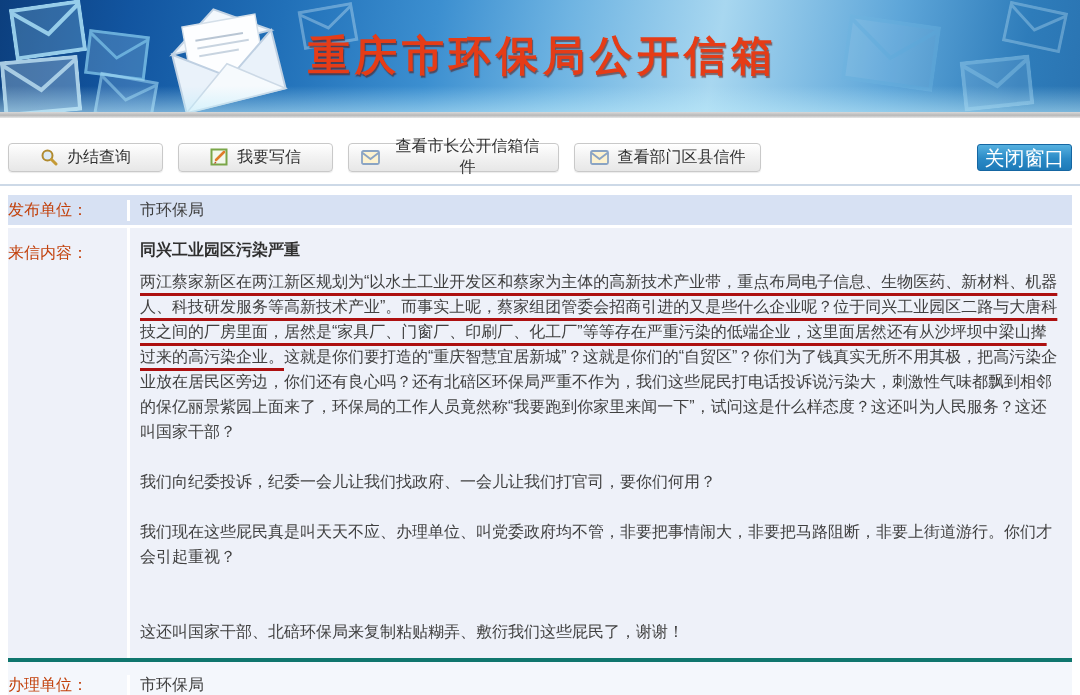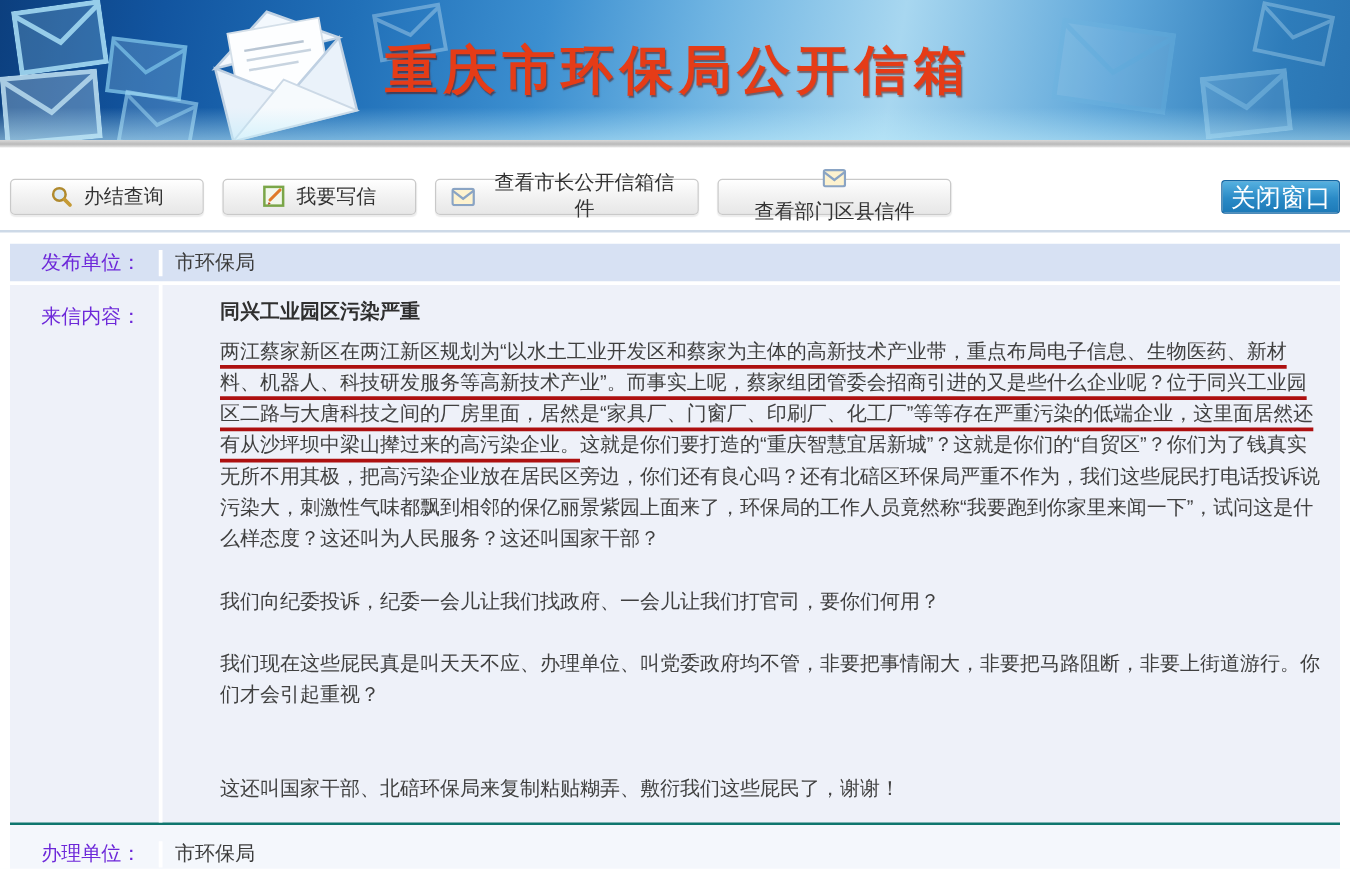--- a/index.html
+++ b/index.html
@@ -21,35 +21,35 @@
   .env svg { display:block; }
 
   
   .toolbar { display:flex; align-items:center; margin:24px 8px 0 8px; height:30px; }
   .nav-btn { display:flex; align-items:center; justify-content:center; gap:9px; height:29px;
     background:linear-gradient(180deg,#ffffff,#f3f3f3 45%,#e7e7e7);
     border:1px solid #c9c9c9; border-radius:4px; box-shadow:0 1px 1px rgba(0,0,0,.08);
     font-size:16px; color:#333; cursor:pointer; margin-right:15px; padding:0 12px;
     font-family:inherit; }
   .nav-btn .icon { display:inline-flex; }
-  .btn-w1 { width:155px; } .btn-w2 { width:155px; } .btn-w3 { width:211px; } .btn-w4 { width:187px;flex-direction:column; }
+  .btn-w1 { width:155px; } .btn-w2 { width:155px; } .btn-w3 { width:211px; } .btn-w4 { width:187px; }
   .close-btn { margin-left:auto; width:95px; height:27px; border:1px solid #1566a2; border-radius:3px;
     background:linear-gradient(180deg,#56b1e0,#2a8ac6 55%,#1d7ab8); color:#fff; font-size:20px;
     cursor:pointer; font-family:inherit; }
   .divider { margin-top:12px; height:2px; background:#cdd9e7; }
 
   
   .letter-table { margin:9px 8px 0 8px; }
   .row { display:flex; }
-  .cell-label { width:122px; flex:0 0 122px; text-align:right; padding-right:14px;
-    font-size:16px; color:#6d28d9; border-right:3px solid #fff; }
+  .cell-label { width:122px; flex:0 0 122px; padding-right:14px;
+    font-size:16px; color:#c2410c; border-right:3px solid #fff; }
   .cell-value { flex:1; font-size:16px; color:#3c3c3c; }
   .row-publish { background:#d7e1f3; height:33px; align-items:center; border-bottom:3px solid #fff; }
   .row-publish .cell-value { padding-left:10px; }
-  .row-content { background:#eef1f9; border-bottom:2px solid #0f766e;gap:36px; }
+  .row-content { background:#eef1f9; border-bottom:4px solid #0f766e; }
   .row-content .cell-label { padding-top:15px; }
   .content-body { padding:9px 12px 14px 10px; line-height:25px; color:#404040; }
   .letter-title { text-align:left; font-weight:bold; font-size:16px; color:#2f2f2f;
     margin-bottom:7px; }
   .content-body p { margin:0; }
   .p1 { margin-bottom:25px !important; }
   .p2 { margin-bottom:25px !important; }
   .p3 { margin-bottom:50px !important; }
   .underlined { text-decoration:underline; text-decoration-color:#ad1010;
     text-decoration-thickness:2.5px; text-underline-offset:6px; }

